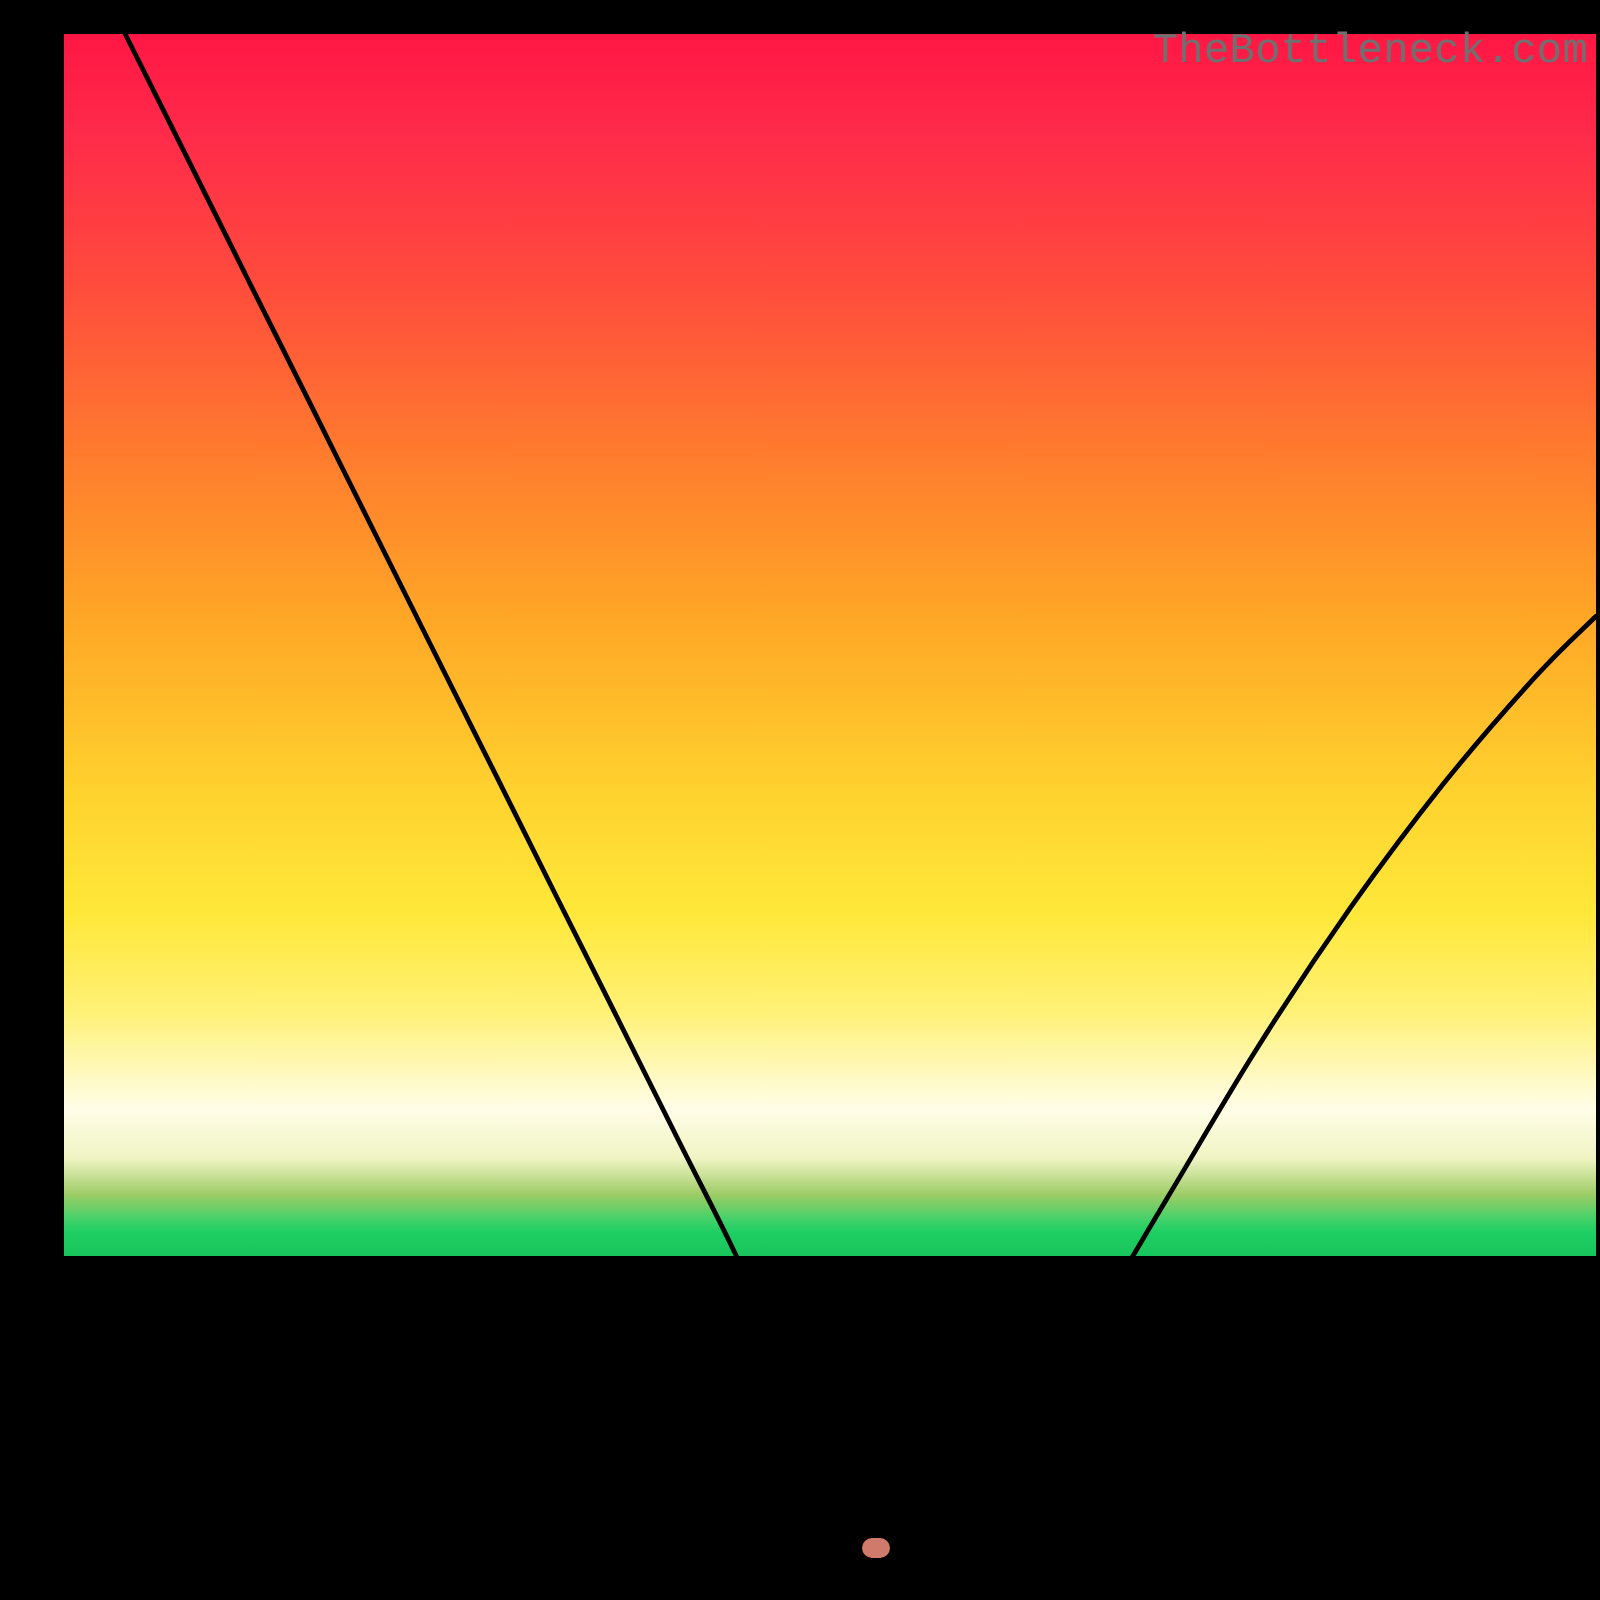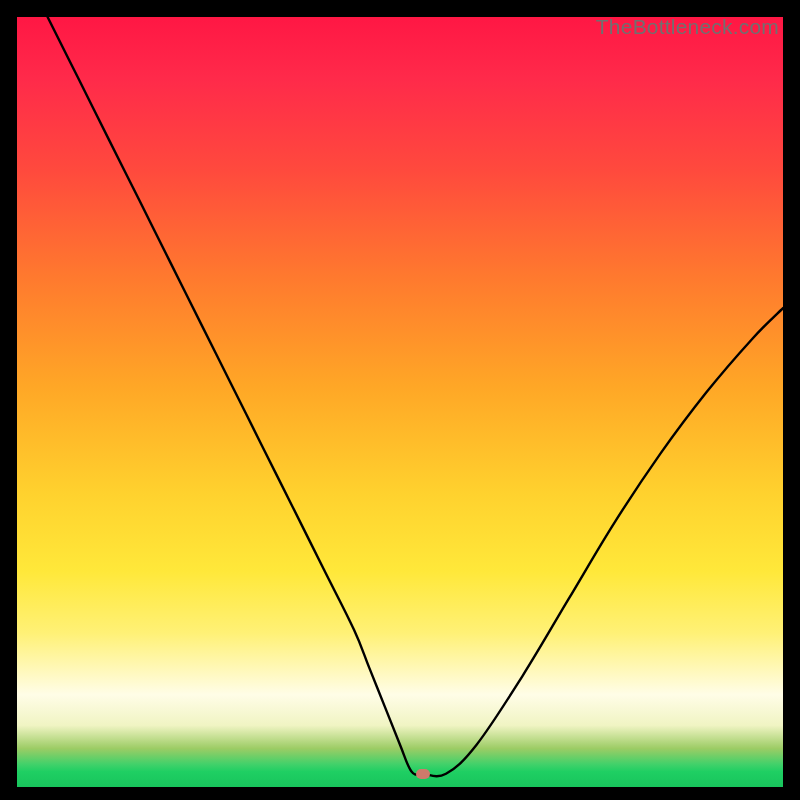--- a/index.html
+++ b/index.html
@@ -12,42 +12,43 @@
     font-family: Arial, Helvetica, sans-serif;
   }
   .frame {
     position: relative;
     width: 800px;
     height: 800px;
     background: #000;
   }
   .plot {
     position: absolute;
-    left: 17px;
+    left: 32px;
     top: 17px;
     width: 766px;
-    height: 770px;
+    height: 611px;
     
     background: linear-gradient(
       to bottom,
       #ff1744 0%,
       #ff2a4a 8%,
       #ff4a3d 20%,
       #ff7a2e 34%,
       #ffa726 48%,
       #ffd22e 62%,
       #ffe83a 72%,
       #fff176 80%,
       #fffde7 88%,
       #f0f4c3 92%,
       #9ccc65 95%,
       #43d16a 97%,
       #1fcf63 98%,
       #18c45c 100%
     );
+    font-family: Liberation Mono, monospace;
   }
   .watermark {
     position: absolute;
     top: -2px;
     right: 4px;
     color: #707070;
     font-size: 21px;
     font-weight: 500;
     letter-spacing: 0.2px;
     user-select: none;

